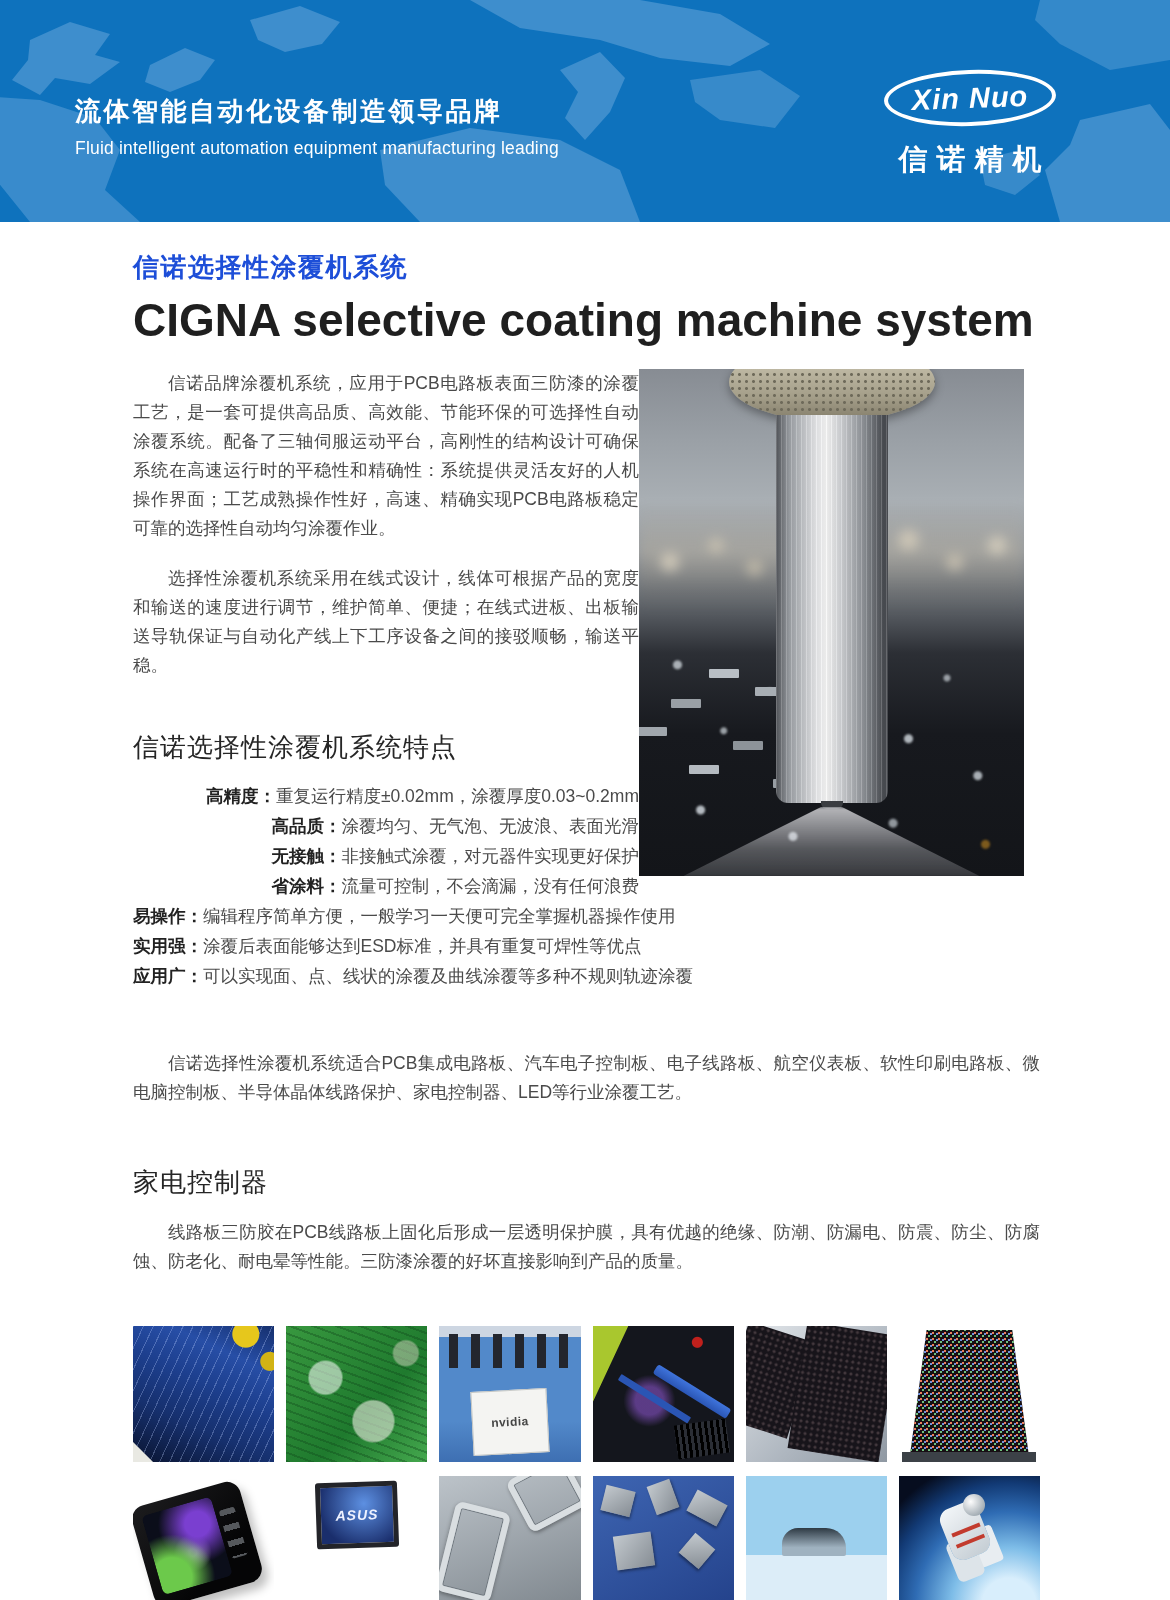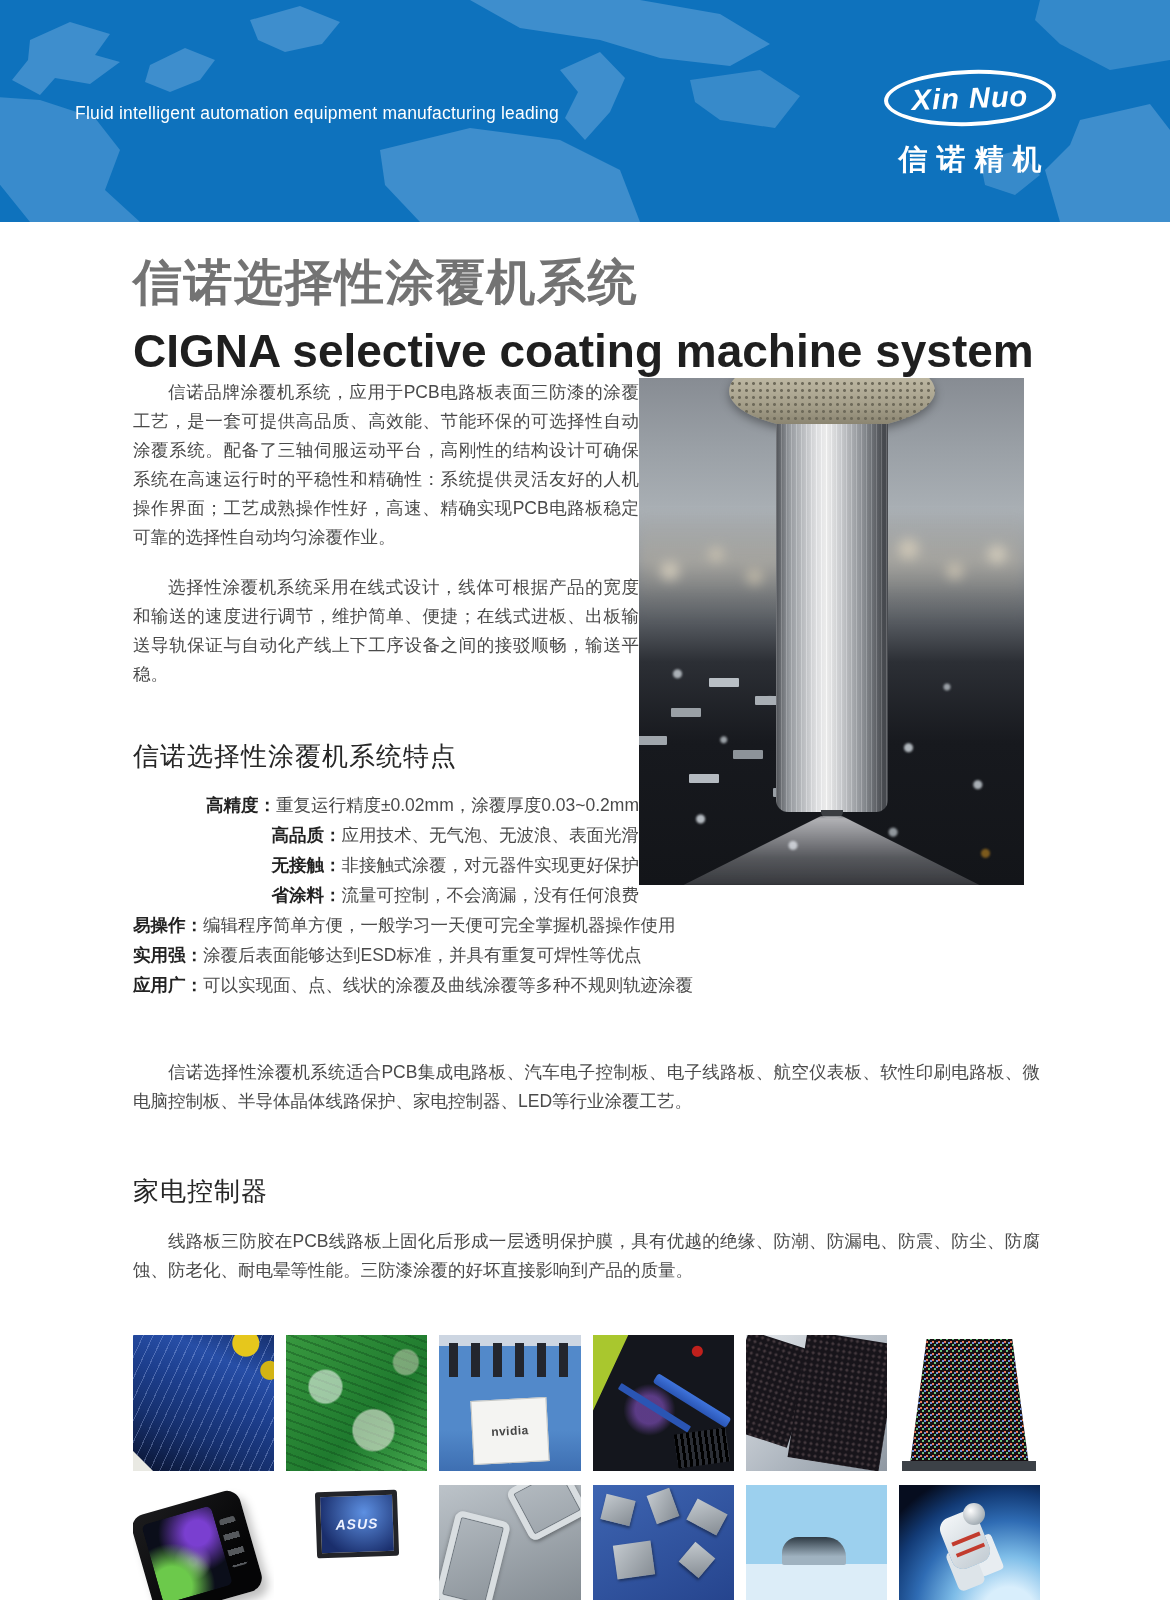--- a/index.html
+++ b/index.html
@@ -14,24 +14,24 @@
   .slogan-cn { font-size:26px; font-weight:bold; letter-spacing:2.5px; }
   .slogan-en { font-size:17.5px; margin-top:9px; letter-spacing:.2px; }
   .logo { position:absolute; right:100px; top:70px; width:200px; text-align:center; color:#fff; }
   .logo-ellipse { width:172px; height:56px; margin:0 auto; border:4px solid #ffffff; border-radius:50%;
                   display:flex; align-items:center; justify-content:center; transform:rotate(-2deg); }
   .logo-ellipse span { font-size:29px; font-weight:bold; font-style:italic; letter-spacing:1px; }
   .logo-cn { margin-top:14px; font-size:29px; font-weight:bold; letter-spacing:9px; text-indent:9px; }
 
   
   .content { padding:0 130px 0 133px; }
-  .title-cn { margin-top:28px; font-size:49px; font-weight:bold; color:#737373; letter-spacing:1.5px; }
+  .title-cn { margin-top:28px; font-size:26px; font-weight:bold; color:#1d4ed8; letter-spacing:1.5px; }
   .title-en { margin-top:8px; font-size:46px; font-weight:bold; color:#1f1f1f; letter-spacing:0; }
 
-  .intro-row { display:flex; }
+  .intro-row { display:flex; margin-top:22px; }
   .intro-left { width:506px; }
   p.body { font-size:17.5px; line-height:29px; color:#4a4a4a; text-align:justify; text-indent:2em; }
   p.body + p.body { margin-top:21px; }
 
   .features { margin-top:50px; }
   .sec-heading { font-size:26px; font-weight:normal; color:#262626; letter-spacing:1px; }
   .feat-list { margin-top:16px;text-align:right; }
   .feat { font-size:17.5px; line-height:30px; color:#4a4a4a; white-space:nowrap; }
   .feat-label { font-weight:bold; color:#222222; }
 
@@ -177,20 +177,21 @@
         <path d="M380 150 L470 128 L560 140 L620 170 L640 222 L420 222 L385 185 Z"></path>
         <path d="M560 70 L600 52 L625 78 L610 112 L585 140 L565 118 L578 92 Z"></path>
         <path d="M470 0 L640 0 L720 14 L770 44 L730 66 L660 58 L600 40 L520 28 Z"></path>
         <path d="M690 80 L760 70 L800 96 L775 128 L720 120 L695 102 Z" opacity=".85"></path>
         <path d="M1040 0 L1170 0 L1170 60 L1110 70 L1060 44 L1035 20 Z" opacity=".8"></path>
         <path d="M1080 120 L1150 104 L1170 130 L1170 222 L1060 222 L1045 170 L1070 145 Z"></path>
         <path d="M980 160 L1020 150 L1040 175 L1015 195 L985 185 Z" opacity=".85"></path>
       </g>
     </svg>
     <div class="slogan">
+      <div class="slogan-cn">流体智能自动化设备制造领导品牌</div>
       <div class="slogan-en">Fluid intelligent automation equipment manufacturing leading</div>
     </div>
     <div class="logo">
       <div class="logo-ellipse">
         <span>Xin Nuo</span>
       </div>
       <div class="logo-cn">信诺精机</div>
     </div>
   </div>
 
@@ -201,21 +202,21 @@
 
     <div class="intro-row">
       <div class="intro-left">
         <p class="body">信诺品牌涂覆机系统，应用于PCB电路板表面三防漆的涂覆工艺，是一套可提供高品质、高效能、节能环保的可选择性自动涂覆系统。配备了三轴伺服运动平台，高刚性的结构设计可确保系统在高速运行时的平稳性和精确性：系统提供灵活友好的人机操作界面；工艺成熟操作性好，高速、精确实现PCB电路板稳定可靠的选择性自动均匀涂覆作业。</p>
         <p class="body">选择性涂覆机系统采用在线式设计，线体可根据产品的宽度和输送的速度进行调节，维护简单、便捷；在线式进板、出板输送导轨保证与自动化产线上下工序设备之间的接驳顺畅，输送平稳。</p>
 
         <div class="features">
           <div class="sec-heading">信诺选择性涂覆机系统特点</div>
           <div class="feat-list">
             <div class="feat"><span class="feat-label">高精度：</span><span>重复运行精度±0.02mm，涂覆厚度0.03~0.2mm</span></div>
-            <div class="feat"><span class="feat-label">高品质：</span><span>应用技术、无气泡、无波浪、表面光滑</span></div>
+            <div class="feat"><span class="feat-label">高品质：</span><span>涂覆均匀、无气泡、无波浪、表面光滑</span></div>
             <div class="feat"><span class="feat-label">无接触：</span><span>非接触式涂覆，对元器件实现更好保护</span></div>
             <div class="feat"><span class="feat-label">省涂料：</span><span>流量可控制，不会滴漏，没有任何浪费</span></div>
             <div class="feat"><span class="feat-label">易操作：</span><span>编辑程序简单方便，一般学习一天便可完全掌握机器操作使用</span></div>
             <div class="feat"><span class="feat-label">实用强：</span><span>涂覆后表面能够达到ESD标准，并具有重复可焊性等优点</span></div>
             <div class="feat"><span class="feat-label">应用广：</span><span>可以实现面、点、线状的涂覆及曲线涂覆等多种不规则轨迹涂覆</span></div>
           </div>
         </div>
       </div>
 
       <div class="photo">

